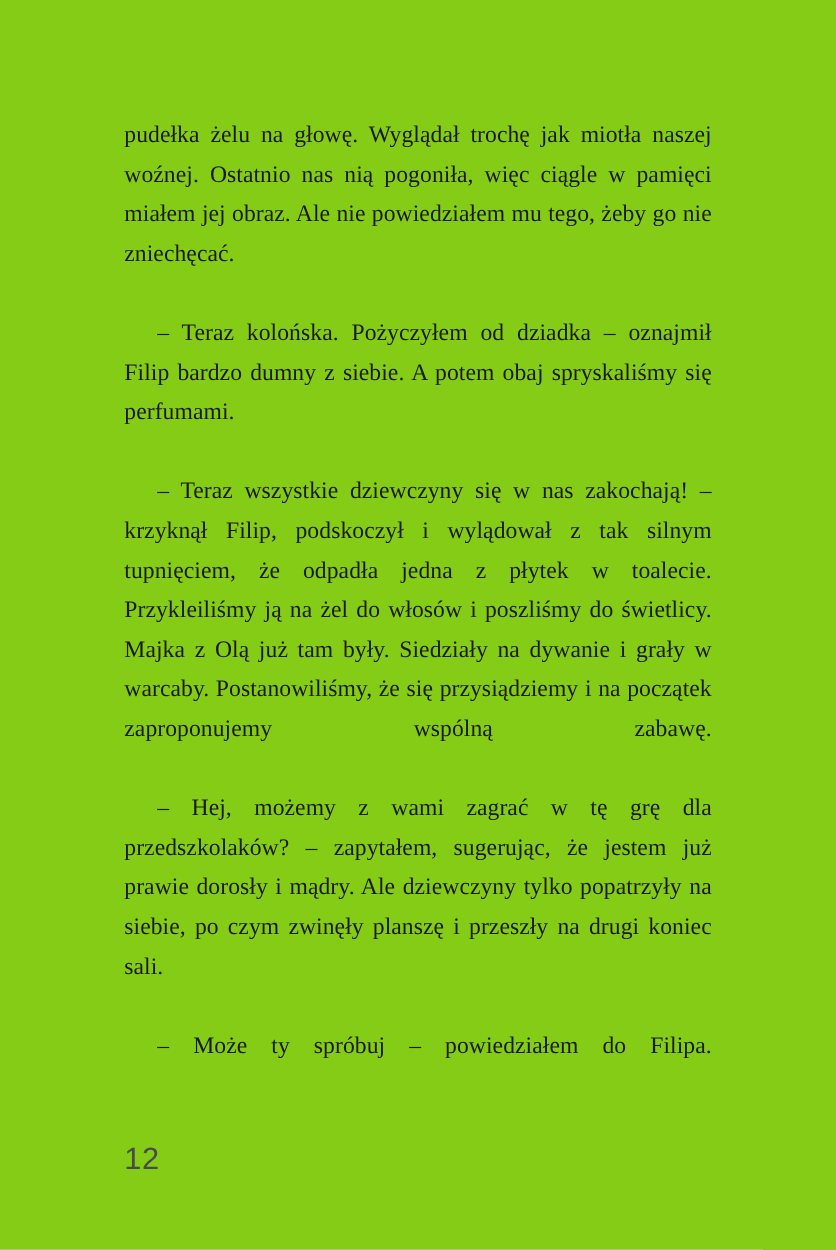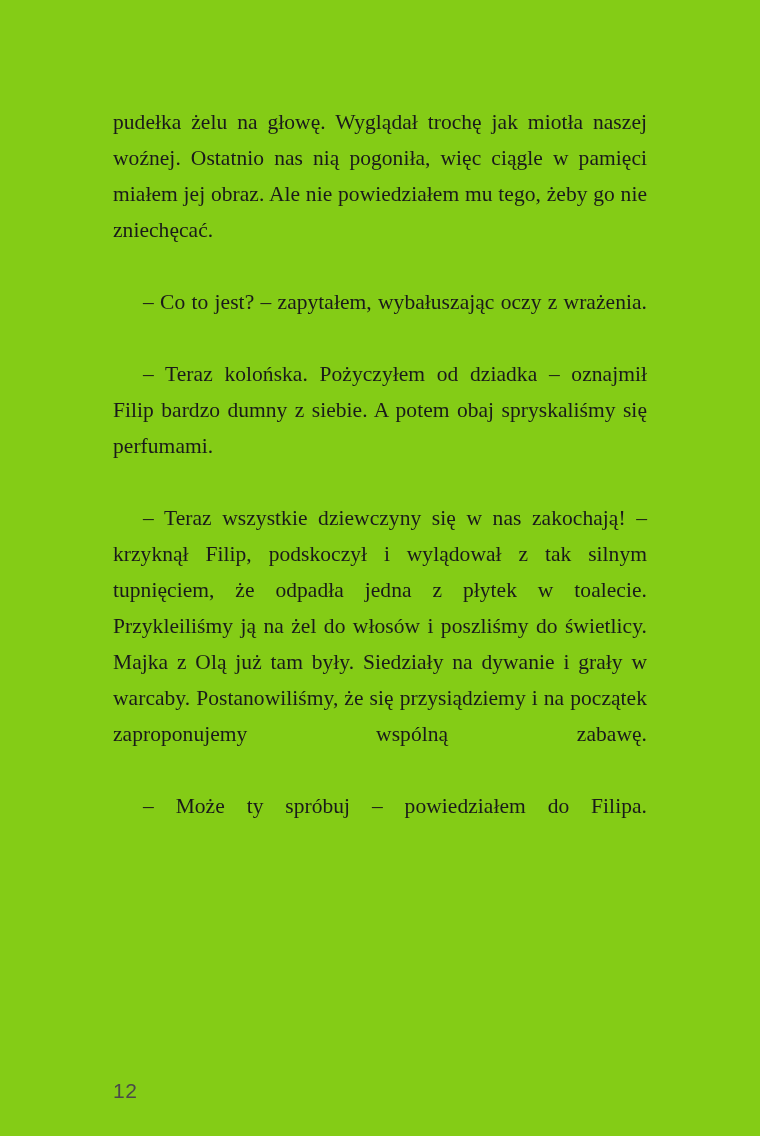--- a/index.html
+++ b/index.html
@@ -48,36 +48,35 @@
   .para::after {
     content: "";
     display: inline-block;
     width: 100%;
   }
   .folio {
     position: absolute;
     left: 113px;
     top: 1042px;
     font-family: "Liberation Sans", "DejaVu Sans", sans-serif;
-    font-size: 21px;
+    font-size: 28px;
     line-height: 24px;
     color: #4a4a4a;
     letter-spacing: 0.5px;
-    margin-top: 37px;
   }
 </style>
 </head>
 <body>
 
 <div class="page">
 
   <div class="text-block">
     <p class="para">pudełka żelu na głowę. Wyglądał trochę jak miotła naszej woźnej. Ostatnio nas nią pogoniła, więc ciągle w pamięci miałem jej obraz. Ale nie powiedziałem mu tego, żeby go nie zniechęcać.</p>
-    <p class="para indent">– Co to jest? – zapytałem, wybałuszając oczy z wrażenia.</p>
     <p class="para indent">– Teraz kolońska. Pożyczyłem od dziadka – oznajmił Filip bardzo dumny z siebie. A potem obaj spryskaliśmy się perfumami.</p>
     <p class="para indent">– Teraz wszystkie dziewczyny się w nas zakochają! – krzyknął Filip, podskoczył i wylądował z tak silnym tupnięciem, że odpadła jedna z płytek w toalecie. Przykleiliśmy ją na żel do włosów i poszliśmy do świetlicy. Majka z Olą już tam były. Siedziały na dywanie i grały w warcaby. Postanowiliśmy, że się przysiądziemy i na początek zaproponujemy wspólną zabawę.</p>
+    <p class="para indent">– Hej, możemy z wami zagrać w tę grę dla przedszkolaków? – zapytałem, sugerując, że jestem już prawie dorosły i mądry. Ale dziewczyny tylko popatrzyły na siebie, po czym zwinęły planszę i przeszły na drugi koniec sali.</p>
     <p class="para indent">– Może ty spróbuj – powiedziałem do Filipa.</p>
 
   </div>
 
   <div class="folio">12</div>
 
 </div>
 
 </body></html>

